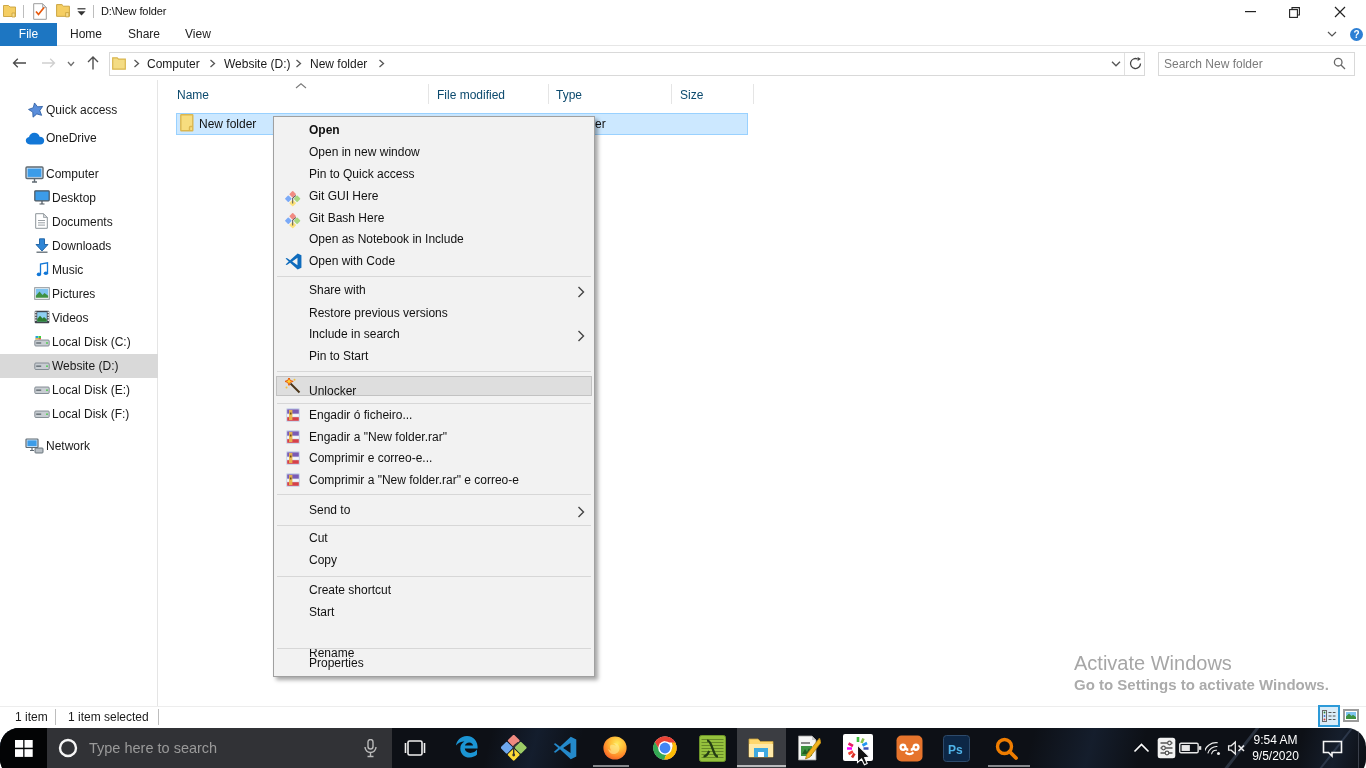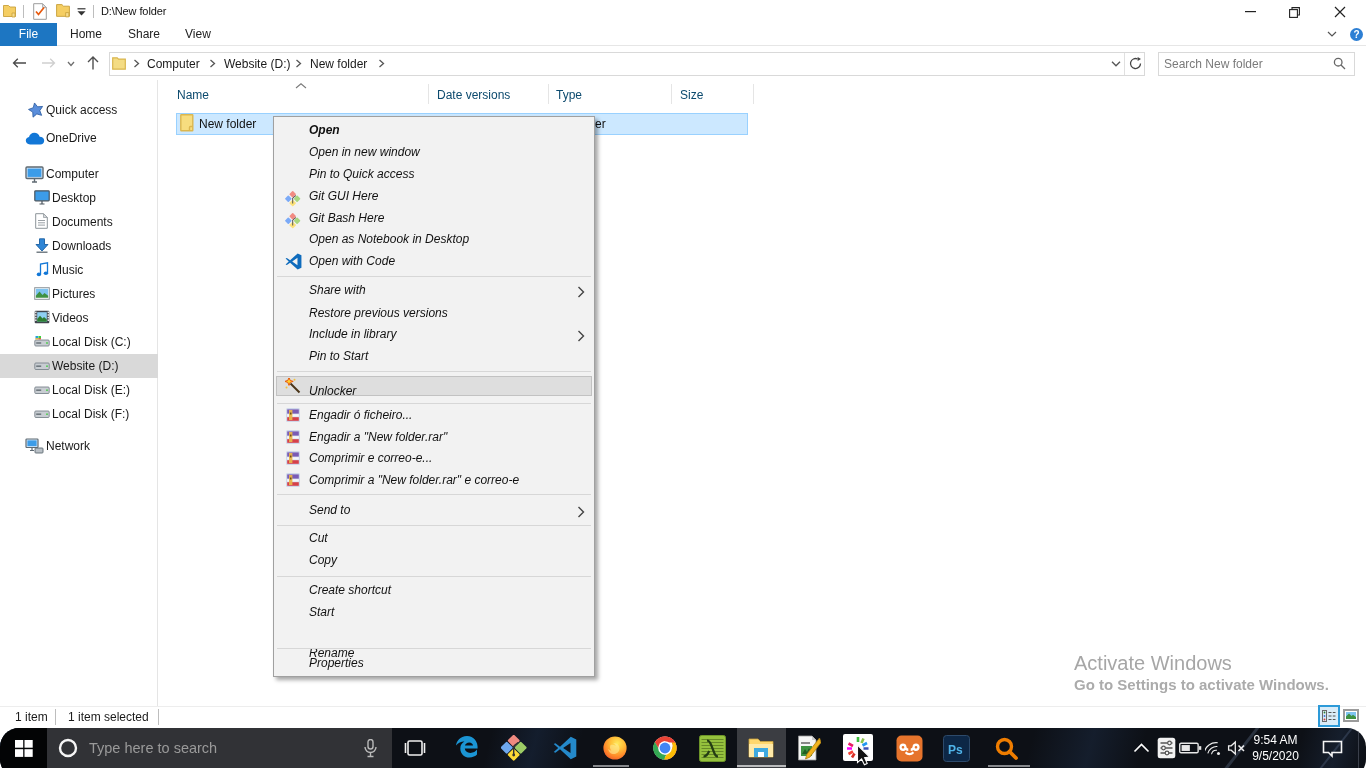--- a/index.html
+++ b/index.html
@@ -25,21 +25,21 @@
   #sidebar { left:0; top:80px; width:158px; height:626px; background:#fff; border-right:1px solid #e5e5e5; }
   .srow { position:absolute; left:0; width:158px; height:24px; }
   .srow .lbl { position:absolute; font-size:12px; color:#1a1a1a; top:5px; }
   
   .colhead { font-size:12px; color:#0c4a6e; top:88px; }
   .coldiv { top:84px; width:1px; height:20px; background:#e5e5e5; }
   #selrow { left:176px; top:113px; width:572px; height:22px; background:#cce8ff; border:1px solid #99d1ff; }
   
   #cmenu { left:273px; top:116px; width:322px; height:561px; background:#f2f2f2;
      border:1px solid #a0a0a0; box-shadow:3px 3px 4px rgba(0,0,0,0.35); }
-  .mi { position:absolute; left:35px; font-size:12px; color:#111; white-space:nowrap;font-style:italic; }
+  .mi { position:absolute; left:35px; font-size:12px; color:#111; white-space:nowrap; }
   .msep { position:absolute; left:3px; width:314px; height:1px; background:#d7d7d7; }
   .micon { position:absolute; left:11px; }
   #mhl { position:absolute; left:2px; top:259px; width:316px; height:20px; background:#dedede; border:1px solid #c2c2c2; }
   
   #wm1 { left:1074px; top:652px; font-size:20px; color:#a6a6a6; }
   #wm2 { left:1074px; top:676px; font-size:15px; color:#ababab;font-weight:bold; }
   
   #statusbar { left:0; top:706px; width:1366px; height:22px; background:#fff; border-top:1px solid #ededed; }
   
   #taskbar { left:0; top:728px; width:1366px; height:50px; background:#0d1016; overflow:hidden;border-radius:19px; }
@@ -264,21 +264,21 @@
     <svg class="abs" style="left:25px;top:4px" width="19" height="16" viewBox="0 0 19 16">
       <rect x="1" y="1" width="12" height="8.5" rx="0.8" fill="#cfe3f5" stroke="#5f6a72" stroke-width="1.2"></rect>
       <rect x="2.4" y="2.4" width="9.2" height="5.7" fill="#3c9ce8"></rect>
       <path d="M5 12.5 L9 12.5 M7 9.5 L7 12.5" stroke="#5f6a72" stroke-width="1.2"></path>
       <rect x="10" y="10" width="8" height="5" rx="0.8" fill="#b9c0c6" stroke="#5f6a72" stroke-width="0.9"></rect>
     </svg>
     <span class="lbl" style="left:46px">Network</span>
     </div>
 
   <div class="abs colhead" style="left:177px">Name</div>
-  <div class="abs colhead" style="left:437px">Date versions</div>
+  <div class="abs colhead" style="left:437px">File modified</div>
   <div class="abs colhead" style="left:556px">Type</div>
   <div class="abs colhead" style="left:680px">Size</div>
   <svg class="abs" style="left:295px;top:83px" width="12" height="6" viewBox="0 0 12 6">
     <path d="M1 5 L6 0.8 L11 5" stroke="#7b7b7b" stroke-width="1.1" fill="none"></path>
   </svg>
   <div class="abs coldiv" style="left:428px"></div>
   <div class="abs coldiv" style="left:548px"></div>
   <div class="abs coldiv" style="left:671px"></div>
   <div class="abs coldiv" style="left:753px"></div>
   <div class="abs" id="selrow"></div>
@@ -303,32 +303,32 @@
     </svg>
     <div class="mi" style="top:72px">Git GUI Here</div>
     <svg class="micon" style="top:96px" width="16" height="16" viewBox="0 0 16 16">
       <rect x="5.2" y="0.8" width="5" height="5" rx="0.8" transform="rotate(45 7.7 3.3)" fill="#f28b82"></rect>
       <rect x="0.8" y="5.2" width="5" height="5" rx="0.8" transform="rotate(45 3.3 7.7)" fill="#7baaf7"></rect>
       <rect x="9.6" y="5.2" width="5" height="5" rx="0.8" transform="rotate(45 12.1 7.7)" fill="#a8d77e"></rect>
       <rect x="5.2" y="9.6" width="5" height="5" rx="0.8" transform="rotate(45 7.7 12.1)" fill="#fce27a"></rect>
       <path d="M7.7 12.5 L7.7 7 M7.7 7 L11 4.5" stroke="#555" stroke-width="1"></path>
     </svg>
     <div class="mi" style="top:94px">Git Bash Here</div>
-    <div class="mi" style="top:115px">Open as Notebook in Desktop</div>
+    <div class="mi" style="top:115px">Open as Notebook in Include</div>
     <svg class="micon" style="top:136px" width="17" height="17" viewBox="0 0 24 24">
       <path fill="#0f6cbd" d="M17.9 0.6 L7.2 10.4 L2.6 6.9 L0.8 7.8 L5.3 12 L0.8 16.2 L2.6 17.1 L7.2 13.6 L17.9 23.4 L23.2 20.9 L23.2 3.1 Z M17.6 6.7 L17.6 17.3 L10.2 12 Z"></path>
     </svg>
     <div class="mi" style="top:137px">Open with Code</div>
     <div class="msep" style="top:159px"></div>
     <div class="mi" style="top:166px">Share with</div>
     <svg class="micon" style="left:303px;top:169px" width="8" height="12" viewBox="0 0 8 12">
         <path d="M1.5 1 L6.5 6 L1.5 11" stroke="#444" stroke-width="1.4" fill="none"></path>
       </svg>
     <div class="mi" style="top:189px">Restore previous versions</div>
-    <div class="mi" style="top:210px">Include in library</div>
+    <div class="mi" style="top:210px">Include in search</div>
     <svg class="micon" style="left:303px;top:213px" width="8" height="12" viewBox="0 0 8 12">
         <path d="M1.5 1 L6.5 6 L1.5 11" stroke="#444" stroke-width="1.4" fill="none"></path>
       </svg>
     <div class="mi" style="top:232px">Pin to Start</div>
     <div class="msep" style="top:254px"></div>
     <svg class="micon" style="top:261px" width="16" height="16" viewBox="0 0 16 16">
       <path d="M5.5 5.5 L14.5 14.5" stroke="#4a3418" stroke-width="2"></path>
       <path d="M4 -0.5 L5.2 2.4 L8.2 3.4 L5.2 4.4 L4 7.4 L2.8 4.4 L-0.2 3.4 L2.8 2.4 Z" fill="#ffd12e" stroke="#e8590c" stroke-width="1"></path>
       <circle cx="9.5" cy="1.8" r="1" fill="#f3c13a"></circle>
       <circle cx="1.5" cy="9.5" r="1" fill="#f3c13a"></circle>

